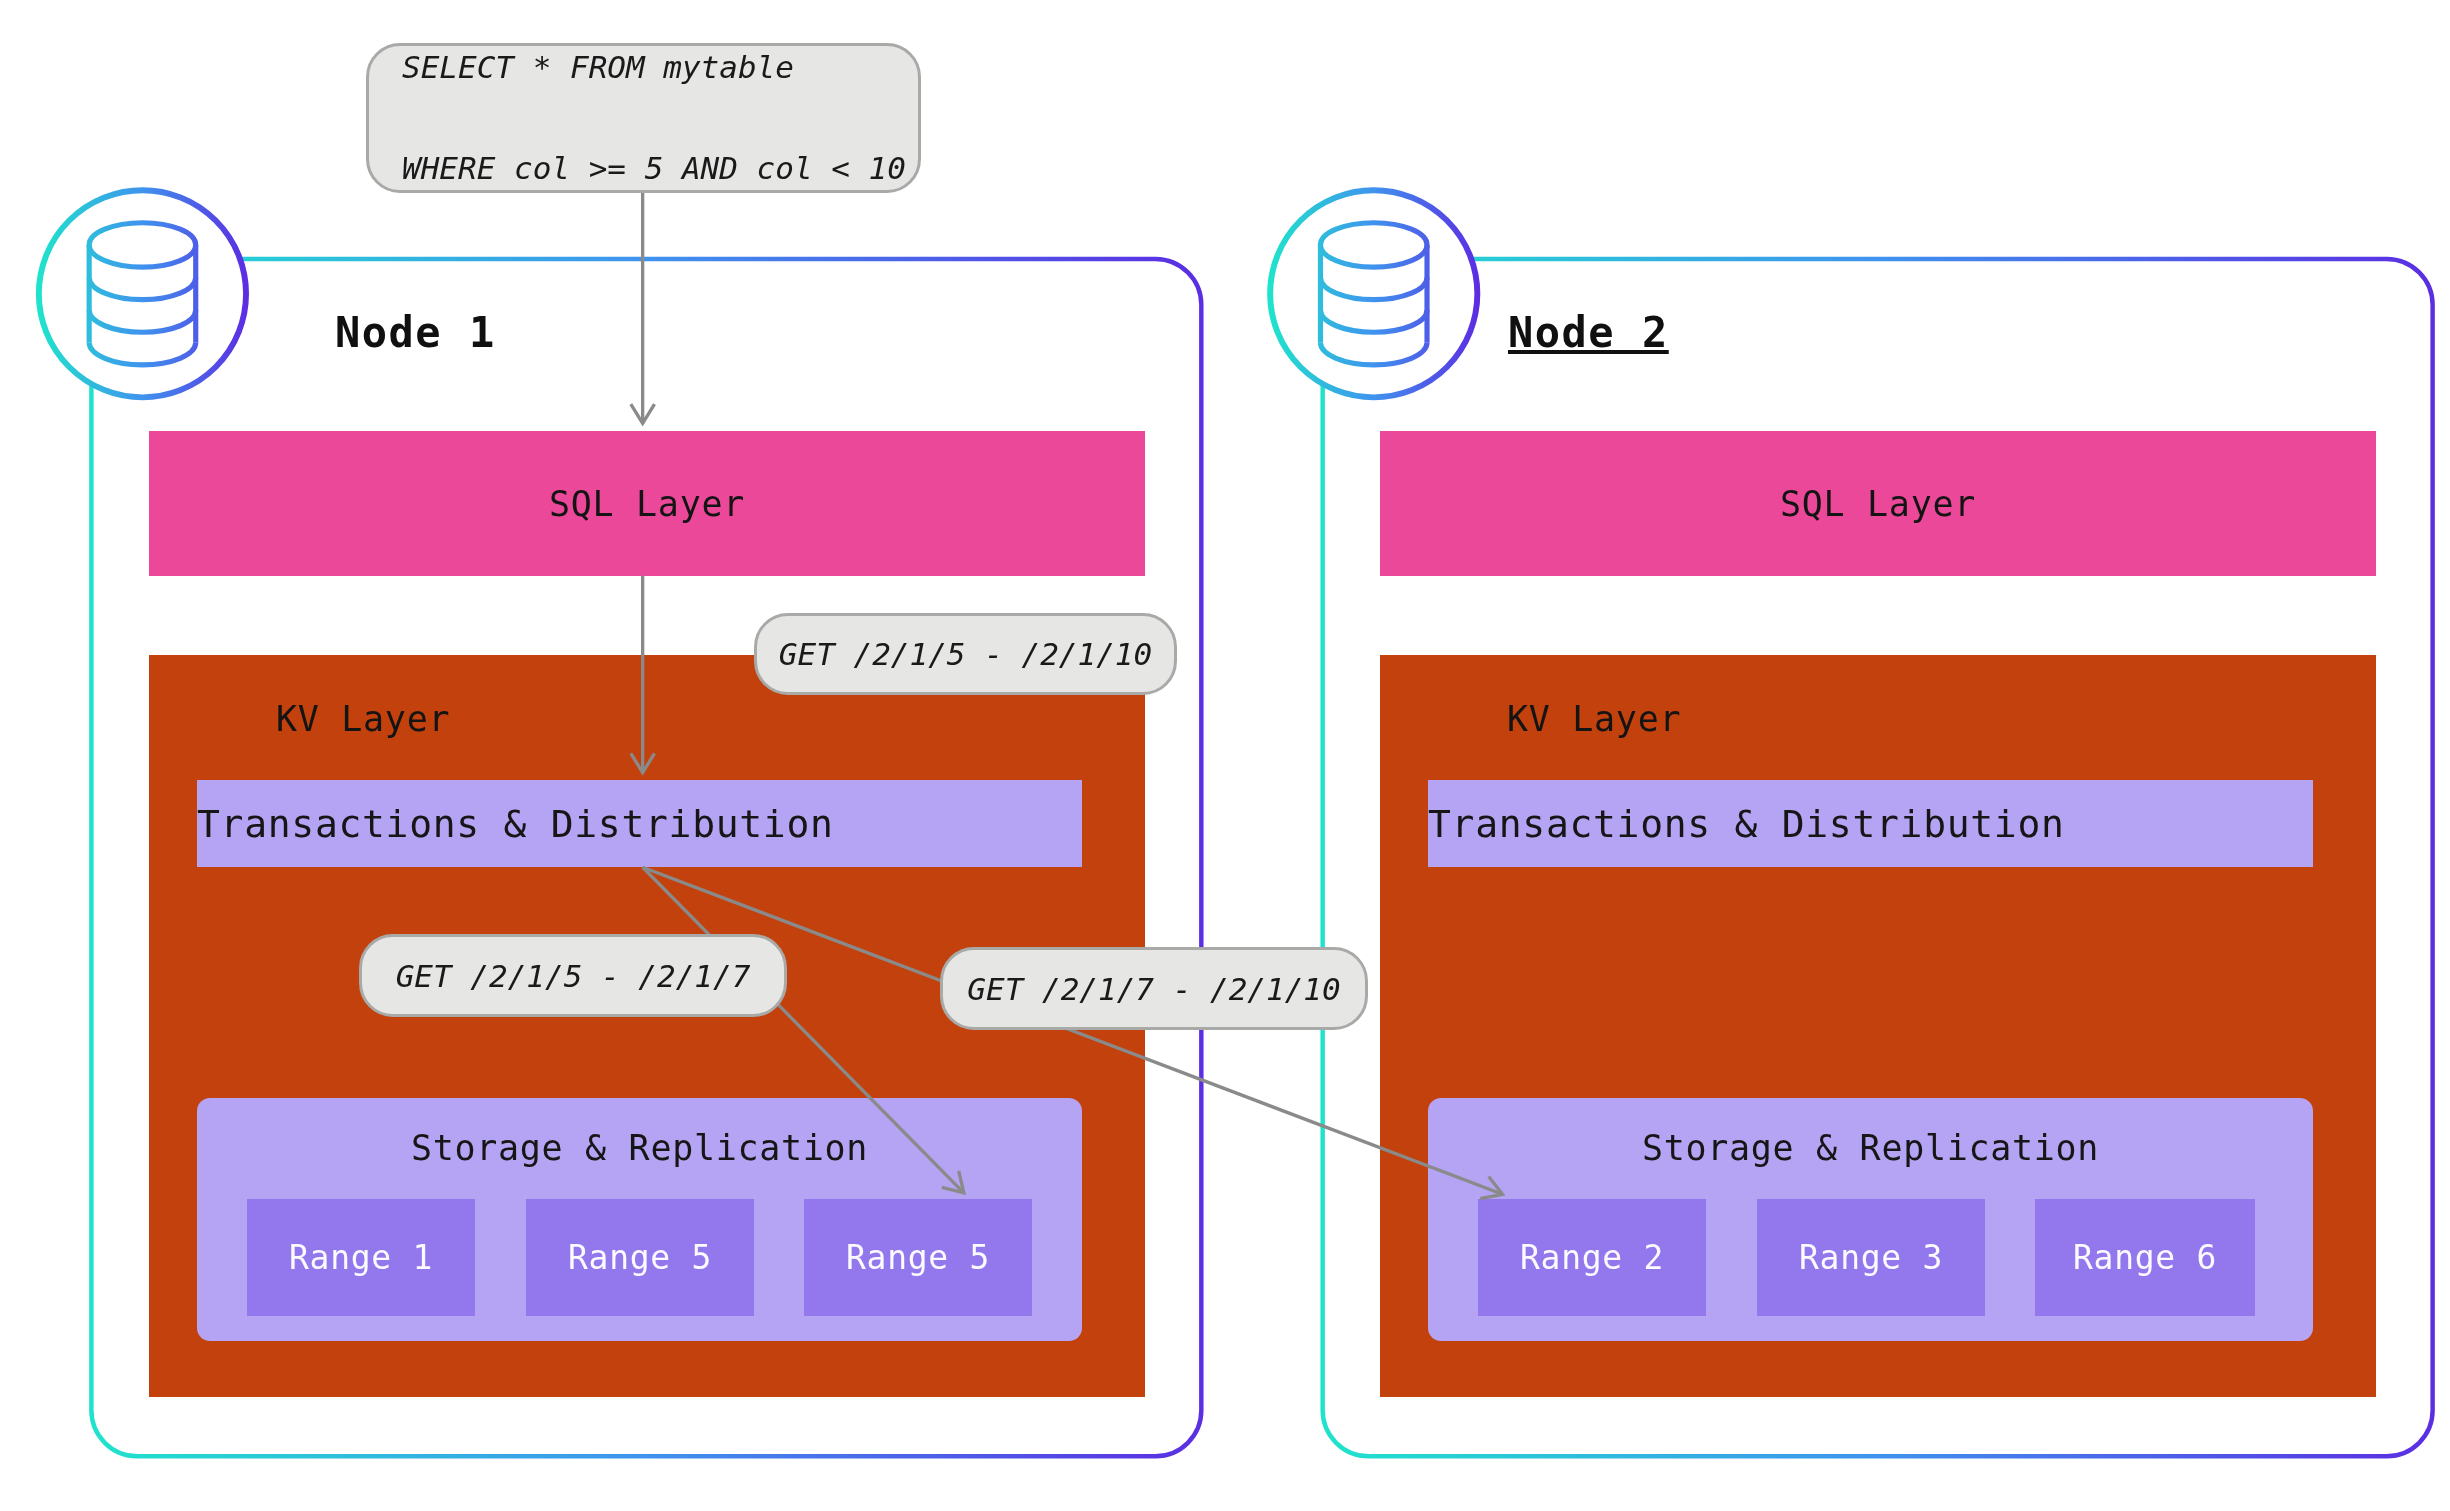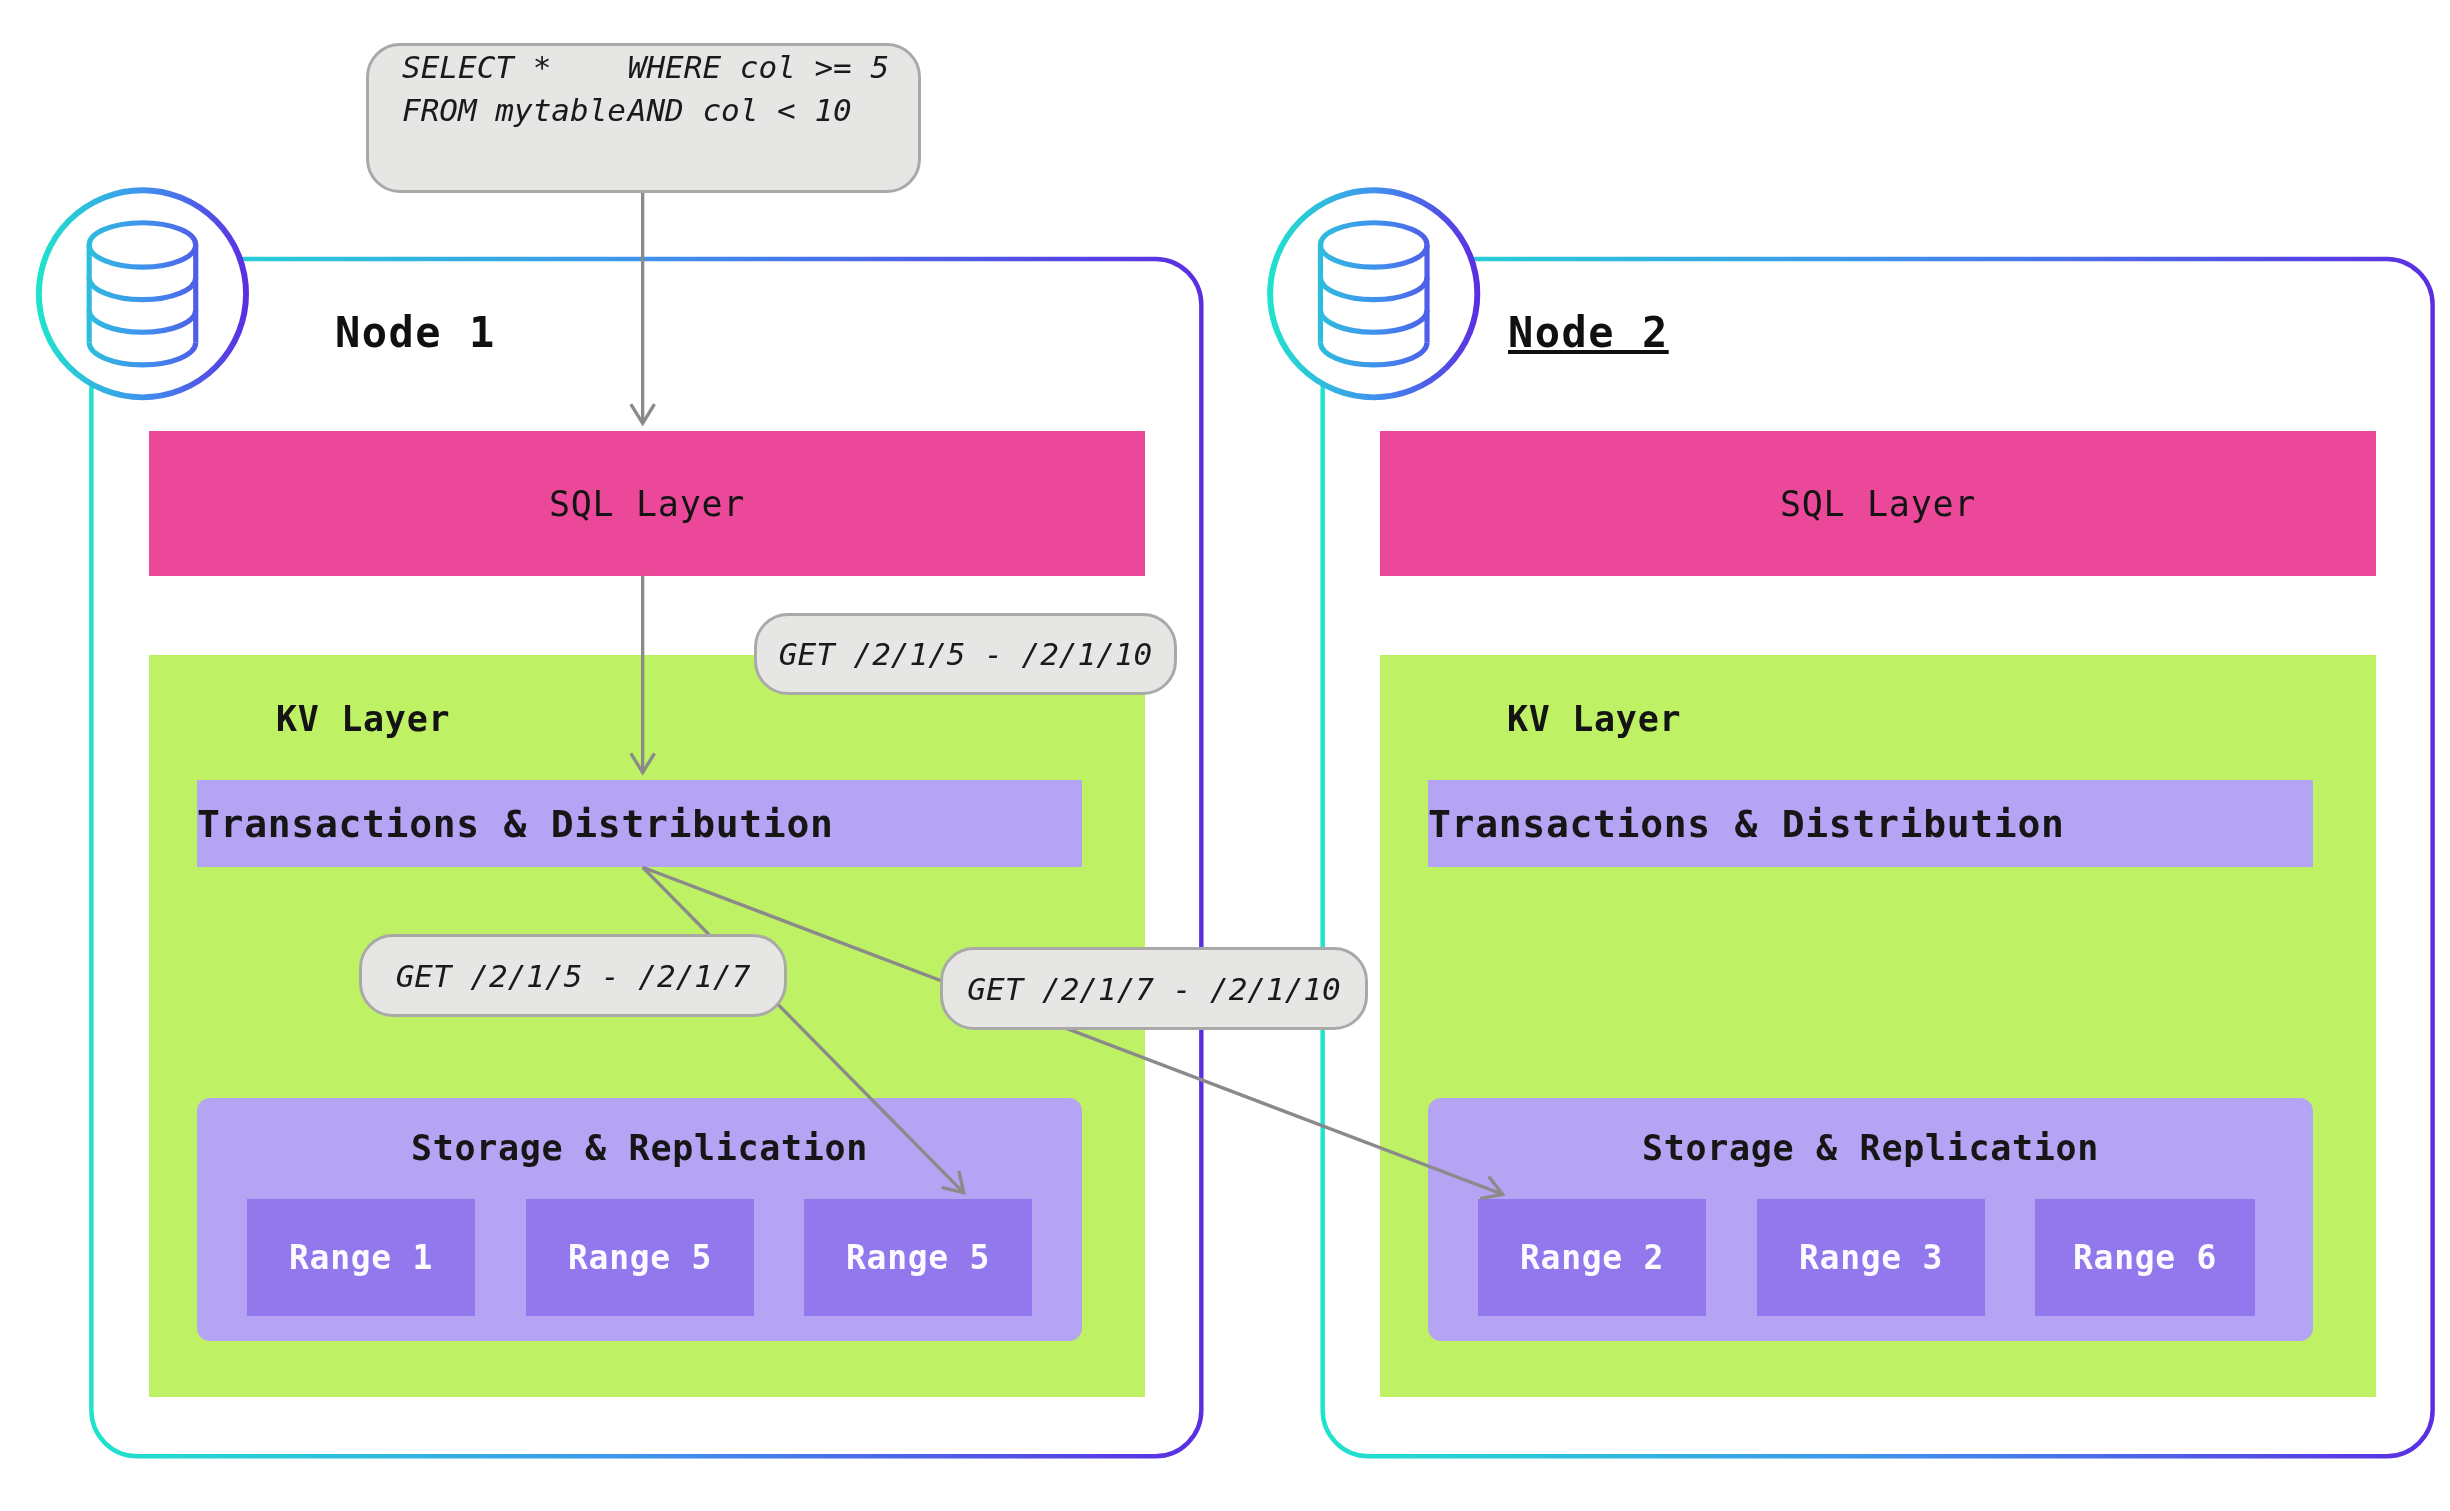--- a/index.html
+++ b/index.html
@@ -16,34 +16,34 @@
 
   .code-box{
     background:#e6e7e5;
     border:3.7px solid #a9aaa8;
     border-radius:34px;
     color:#1a1a1a;
     font-style:italic;
     box-sizing:border-box;
   }
   .query{
-    display:flex;flex-direction:row;justify-content:space-between;
+    display:flex;flex-direction:column;justify-content:space-between;
     padding-left:33px;
     font-size:31px;line-height:43px;
   }
   .pill{
     display:flex;align-items:center;justify-content:center;
     font-size:31px;
   }
   .layer-gray{
     background:#ec4899;
     display:flex;align-items:center;justify-content:center;
     font-size:35px;color:#141414;letter-spacing:0.7px;
   }
-  .kv-box{background:#bef264;font-weight:bold;}
+  .kv-box{background:#c2410c;}
   .kv-label{font-size:35px;color:#141414;letter-spacing:0.7px;line-height:41px;}
   .pbar{
     background:#b5a3f3;
     display:flex;align-items:center;justify-content:flex-start;
     font-size:38px;color:#161616;letter-spacing:0.7px;
   }
   .storage-box{background:#b5a3f3;border-radius:13px;}
   .storage-label{
     display:flex;align-items:center;justify-content:center;
     font-size:35px;color:#161616;letter-spacing:0.7px;

